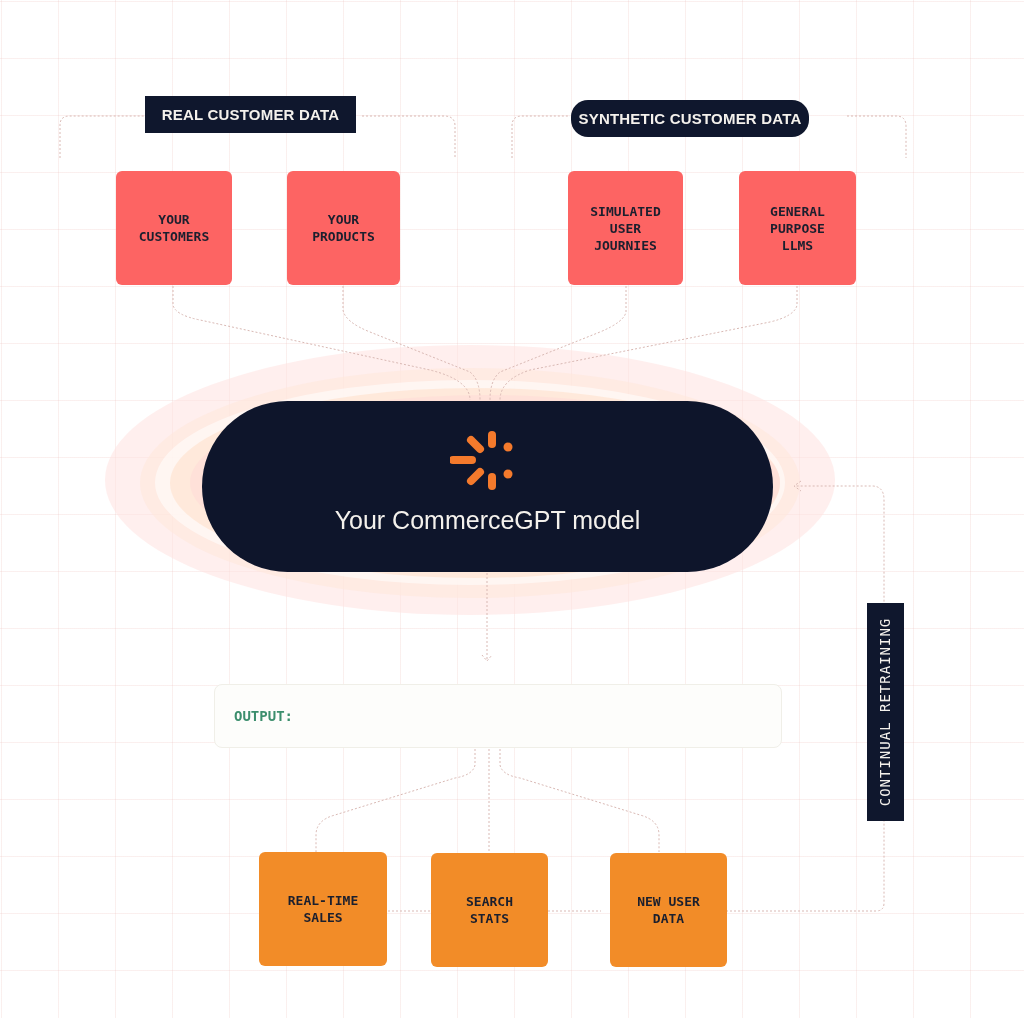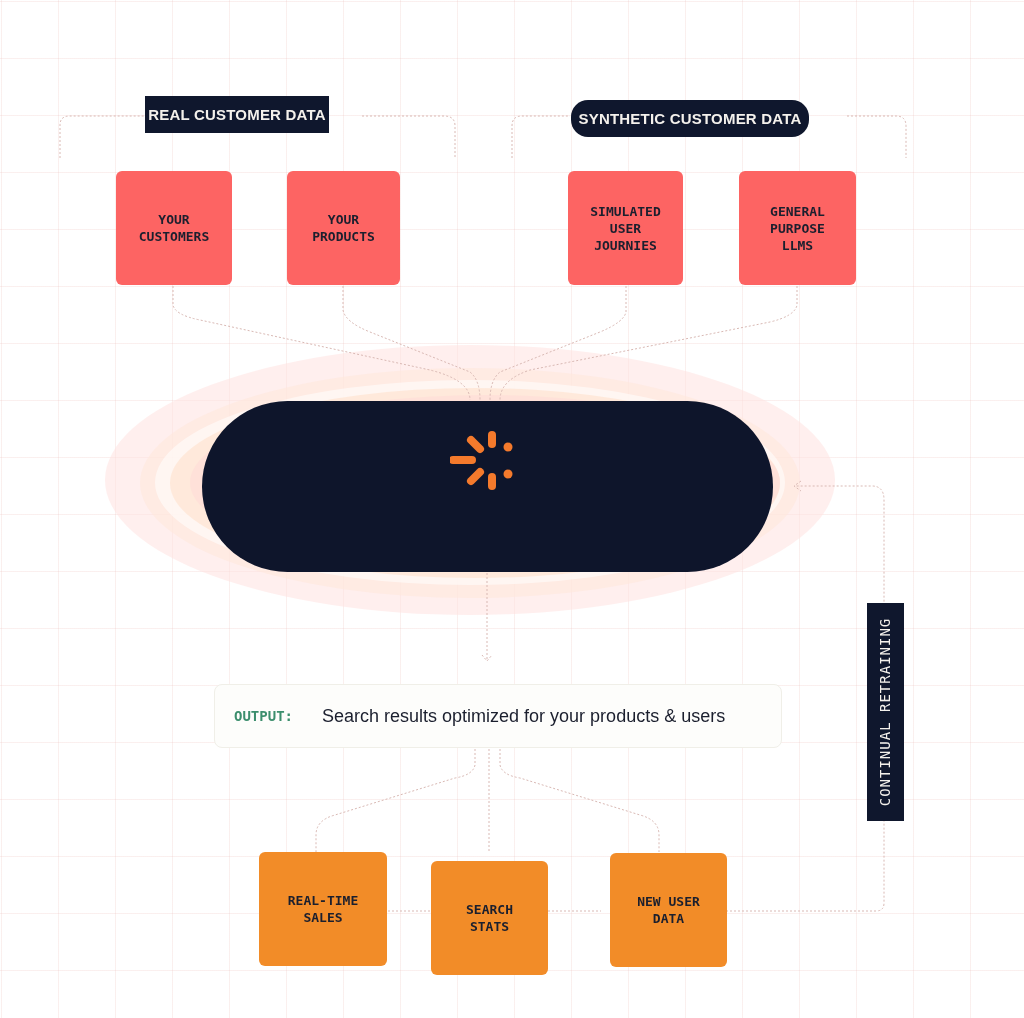--- a/index.html
+++ b/index.html
@@ -100,21 +100,21 @@
     <path d="M500 741 V765 Q502 775 520 778 L640 815 Q659 820 659 835 V852"></path>
 
     <path d="M376 911 H431"></path>
     <path d="M548 911 H601"></path>
 
     <path d="M718 911 H876 Q884 911 884 903 V500 Q884 486 872 486 H795"></path>
     <path d="M801 481 L794 486 L801 491"></path>
   </g>
 </svg>
 
-<div class="label-tag" style="left:145px; top:96px; width:184px; height:37px;">REAL CUSTOMER DATA</div>
+<div class="label-tag" style="left:145px; top:96px; width:211px; height:37px;">REAL CUSTOMER DATA</div>
 <div class="label-tag" style="left:571px; top:100px; width:238px; height:37px;border-radius:17px;">SYNTHETIC CUSTOMER DATA</div>
 
 <div class="box red" style="left:116px; top:171px; width:116px; height:114px;">YOUR
 CUSTOMERS</div>
 <div class="box red" style="left:287px; top:171px; width:113px; height:114px;">YOUR
 PRODUCTS</div>
 <div class="box red" style="left:568px; top:171px; width:115px; height:114px;">SIMULATED
 USER
 JOURNIES</div>
 <div class="box red" style="left:739px; top:171px; width:117px; height:114px;">GENERAL
@@ -126,29 +126,29 @@
     <g stroke="#f47a2c" stroke-linecap="round" fill="#f47a2c">
       <line x1="3" y1="30" x2="22" y2="30" stroke-width="8"></line>
       <line x1="21" y1="10" x2="30" y2="19" stroke-width="8"></line>
       <line x1="42" y1="5" x2="42" y2="14" stroke-width="8"></line>
       <circle cx="58" cy="17" r="4.5" stroke="none"></circle>
       <line x1="21" y1="51" x2="30" y2="42" stroke-width="8"></line>
       <line x1="42" y1="47" x2="42" y2="56" stroke-width="8"></line>
       <circle cx="58" cy="44" r="4.5" stroke="none"></circle>
     </g>
   </svg>
+  <div class="pill-title">Your CommerceGPT model</div>
 </div>
 
 <div class="output">
   <span class="output-label">OUTPUT:</span>
-  <span class="output-text">Search results optimized for your products &amp; users</span>
 </div>
 
 <div class="box orange" style="left:259px; top:852px; width:128px; height:114px;">REAL-TIME
 SALES</div>
-<div class="box orange" style="left:431px; top:853px; width:117px; height:114px;margin-top:8px;">SEARCH
+<div class="box orange" style="left:431px; top:853px; width:117px; height:114px;">SEARCH
 STATS</div>
 <div class="box orange" style="left:610px; top:853px; width:117px; height:114px;">NEW USER
 DATA</div>
 
 <div class="vtag">
   <span>CONTINUAL RETRAINING</span>
 </div>
 
 </body></html>

